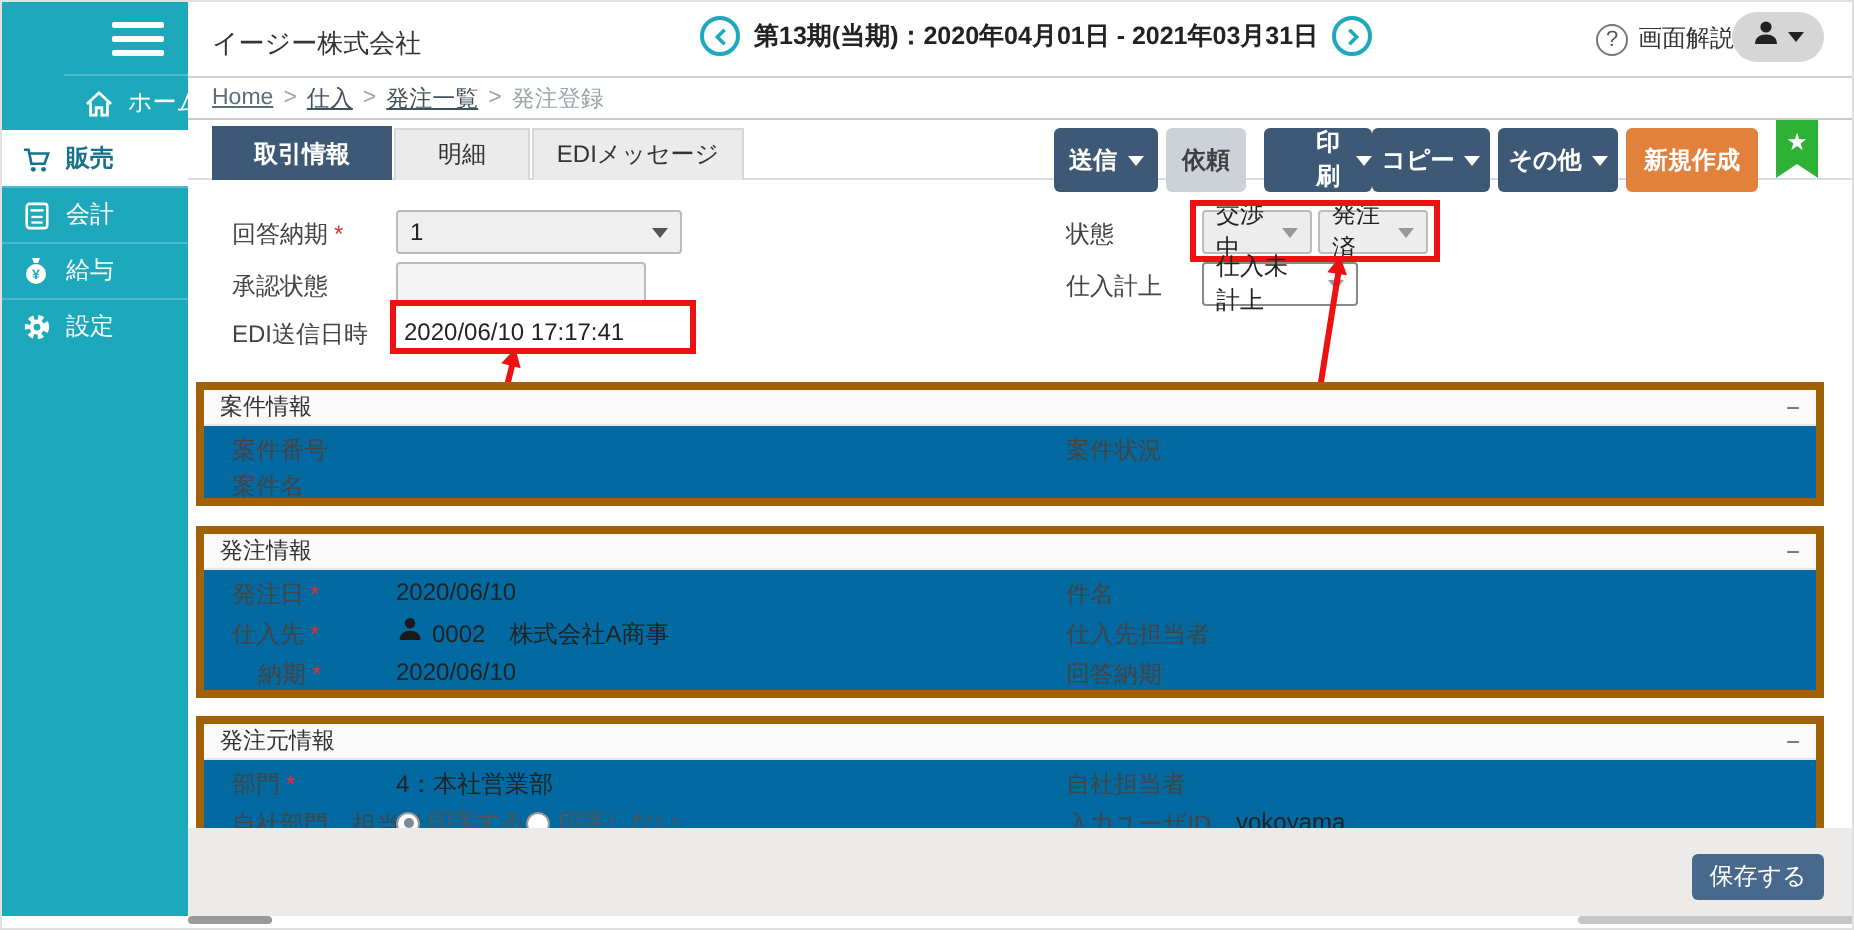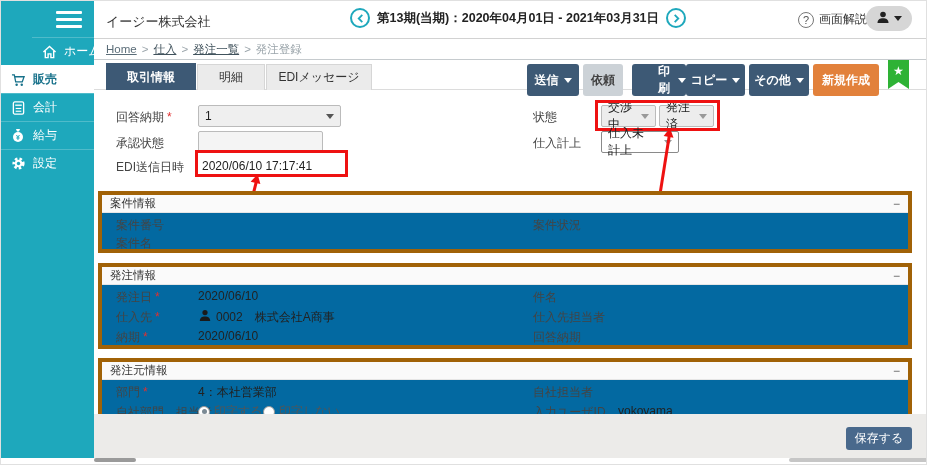--- a/index.html
+++ b/index.html
@@ -282,21 +282,21 @@
   <span class="lbl" style="left:115px; top:308px;"><span>仕入先</span><span class="req">*</span></span>
   <span style="position:absolute; left:198px; top:307px;">
     <svg width="12" height="13" viewBox="0 0 12 13">
         <circle cx="6" cy="3.6" r="2.6" fill="#1a1a1a"></circle>
         <path d="M0.8 12 C0.8 8.8 3 7.4 6 7.4 C9 7.4 11.2 8.8 11.2 12 Z" fill="#1a1a1a"></path>
       </svg>
   </span>
   <span class="val" style="left:215px; top:308px;">0002　株式会社A商事</span>
   <span class="lbl" style="left:532px; top:308px;font-family:Liberation Mono, monospace;">仕入先担当者</span>
 
-  <span class="lbl" style="left:115px; top:328px;"><span>納期</span><span class="req">*</span></span>
+  <span class="lbl" style="left:128px; top:328px;"><span>納期</span><span class="req">*</span></span>
   <span class="val" style="left:197px; top:328px;">2020/06/10</span>
   <span class="lbl" style="left:532px; top:328px;">回答納期</span>
 
   <div class="section" style="top:357px; height:72px;">
     <div class="sec-head">
       <span class="sec-title">発注元情報</span>
       <span class="sec-collapse">−</span>
     </div>
   </div>
   <span class="lbl" style="left:115px; top:383px;"><span>部門</span><span class="req">*</span></span>

